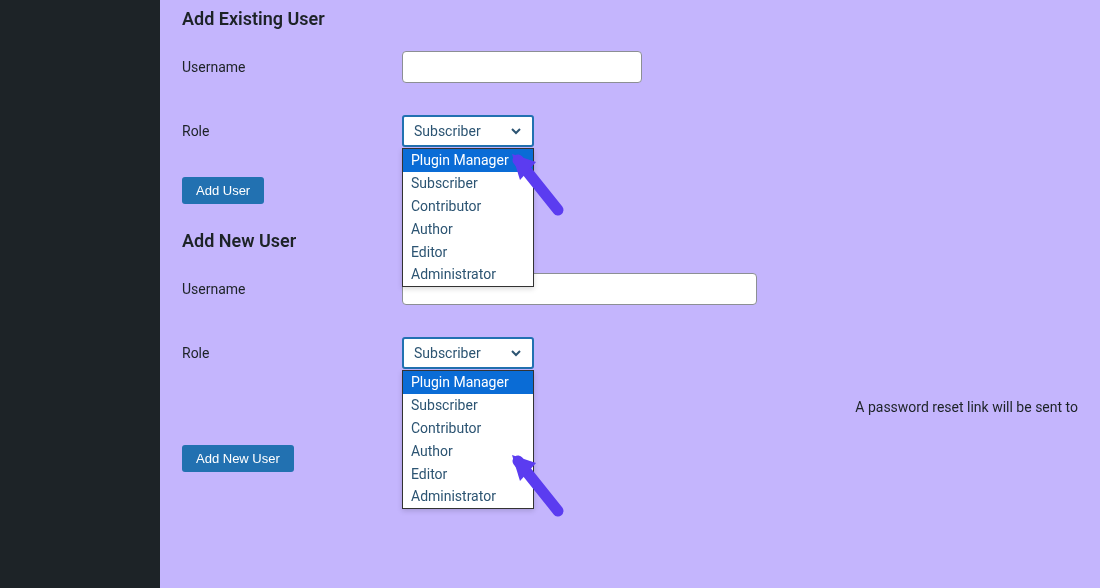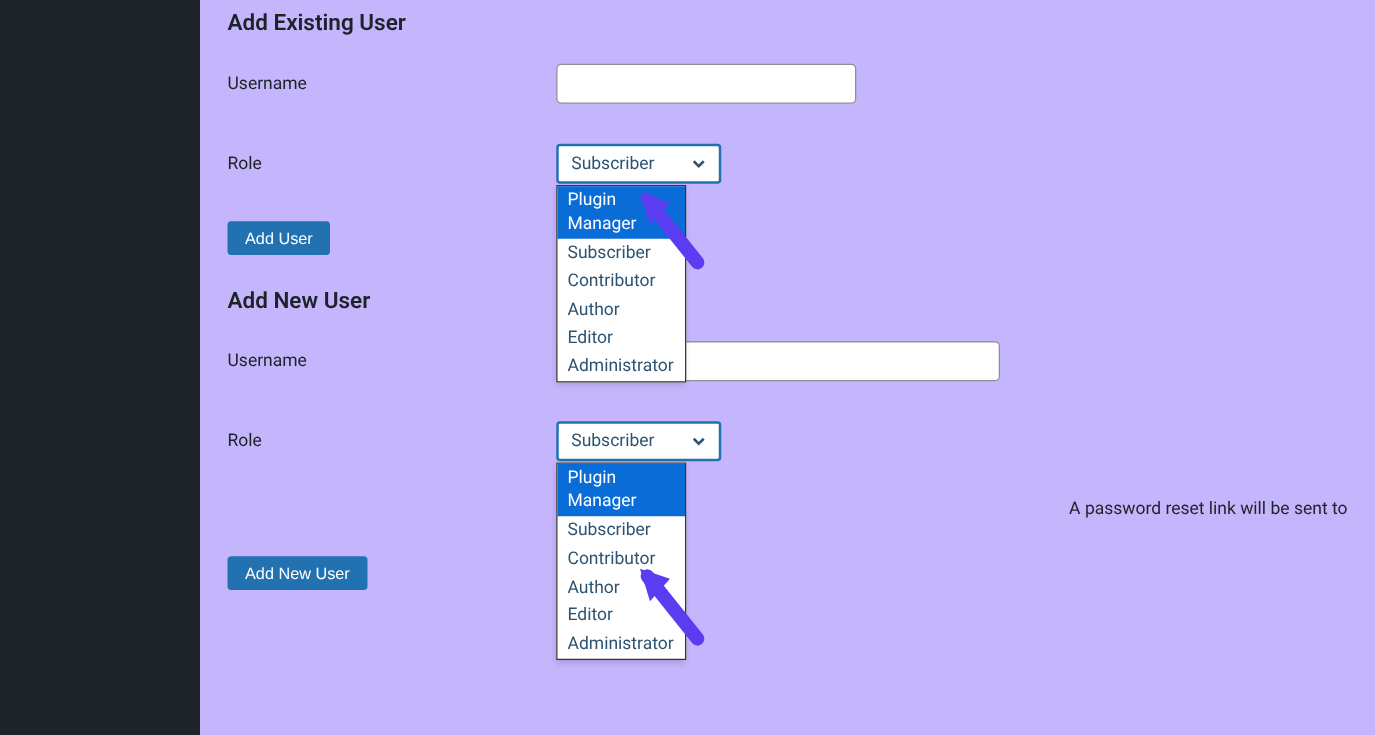--- a/index.html
+++ b/index.html
@@ -31,21 +31,20 @@
       margin-bottom: 20px;
     }
     h2.second {
       margin-top: 26px;
     }
     .form-row {
       display: flex;
       align-items: center;
       margin-bottom: 28px;
       height: 36px;
-      gap: 43px;
     }
     .form-label {
       width: 220px;
       font-size: 14px;
       color: #1d2327;
       font-weight: 400;
     }
     .text-input {
       width: 355px;
       height: 32px;
@@ -81,21 +80,21 @@
       width: 16px;
       height: 16px;
       display: flex;
       align-items: center;
       justify-content: center;
     }
     .dropdown {
       position: absolute;
       top: 33px;
       left: 0;
-      width: 104px;
+      width: 132px;
       background: #fff;
       border: 1px solid #333;
       z-index: 20;
       box-shadow: 0 2px 5px rgba(0,0,0,0.15);
     }
     .dropdown-item {
       padding: 2px 8px;
       font-size: 14px;
       color: #2c5472;
       cursor: pointer;

